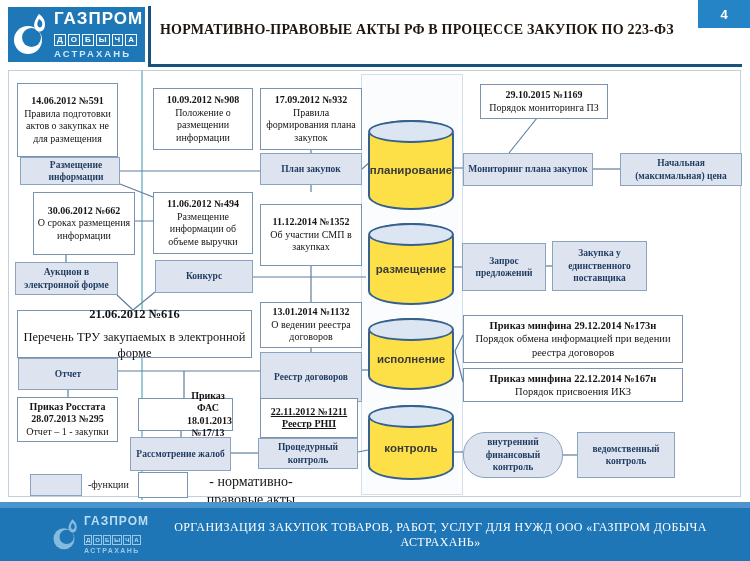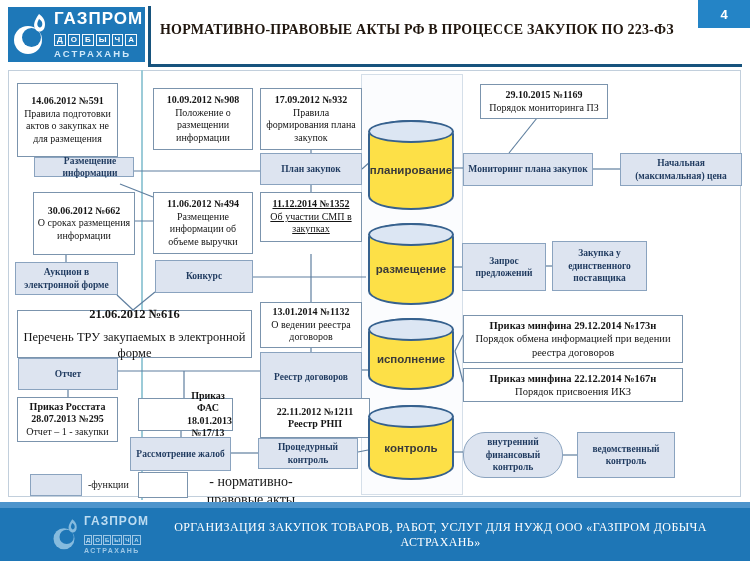--- a/index.html
+++ b/index.html
@@ -118,21 +118,21 @@
   <line x1="231" y1="453" x2="258" y2="453"></line>
   <line x1="358" y1="452" x2="368" y2="450"></line>
   <line x1="453" y1="452" x2="463" y2="452"></line>
   <line x1="563" y1="455" x2="577" y2="455"></line>
 </svg>
 
 <div class="abs act" style="left:17px;top:83px;width:101px;height:74px;">
   <div class="act-head">14.06.2012 №591</div>
   <div class="act-body">Правила подготовки актов о закупках не для размещения</div>
 </div>
-<div class="abs fn" style="left:34px;top:157px;width:100px;height:20px;padding-left:15px;">Размещение информации</div>
+<div class="abs fn" style="left:20px;top:157px;width:100px;height:28px;padding-left:15px;">Размещение информации</div>
 <div class="abs act" style="left:33px;top:192px;width:102px;height:63px;">
   <div class="act-head">30.06.2012 №662</div>
   <div class="act-body">О  сроках размещения информации</div>
 </div>
 <div class="abs fn" style="left:15px;top:262px;width:103px;height:33px;">Аукцион в электронной форме</div>
 <div class="abs act act--lg" style="left:17px;top:310px;width:235px;height:48px;gap:8px;">
   <div class="act-head">21.06.2012 №616</div>
   <div class="act-body">Перечень ТРУ закупаемых в электронной форме</div>
 </div>
 <div class="abs fn" style="left:18px;top:358px;width:100px;height:32px;">Отчет</div>
@@ -147,31 +147,31 @@
 </div>
 <div class="abs act" style="left:260px;top:88px;width:102px;height:62px;">
   <div class="act-head">17.09.2012 №932</div>
   <div class="act-body">Правила формирования плана закупок</div>
 </div>
 <div class="abs fn" style="left:260px;top:153px;width:102px;height:32px;">План закупок</div>
 <div class="abs act" style="left:153px;top:192px;width:100px;height:62px;">
   <div class="act-head">11.06.2012 №494</div>
   <div class="act-body">Размещение информации об объеме выручки</div>
 </div>
-<div class="abs act" style="left:260px;top:192px;width:102px;height:50px;text-decoration:underline;">
+<div class="abs act" style="left:260px;top:204px;width:102px;height:62px;">
   <div class="act-head">11.12.2014 №1352</div>
   <div class="act-body">Об участии СМП в закупках</div>
 </div>
 <div class="abs fn" style="left:155px;top:260px;width:98px;height:33px;">Конкурс</div>
 <div class="abs act" style="left:260px;top:302px;width:102px;height:46px;">
   <div class="act-head">13.01.2014 №1132</div>
   <div class="act-body">О ведении реестра договоров</div>
 </div>
 <div class="abs fn" style="left:260px;top:352px;width:102px;height:50px;">Реестр договоров</div>
-<div class="abs act" style="left:260px;top:398px;width:110px;height:40px;">
+<div class="abs act" style="left:260px;top:398px;width:98px;height:40px;text-decoration:underline;">
   <div class="act-head">22.11.2012 №1211 Реестр РНП</div>
 </div>
 <div class="abs fn" style="left:258px;top:438px;width:100px;height:31px;">Процедурный контроль</div>
 <div class="abs act" style="left:138px;top:398px;width:95px;height:33px;padding-left:48px;">
   <div class="act-head">Приказ ФАС 18.01.2013 №17/13</div>
 </div>
 <div class="abs fn" style="left:130px;top:437px;width:101px;height:34px;">Рассмотрение жалоб</div>
 
 <div class="abs cyl" style="left:368px;top:120px;width:86px;height:90px;">
   <span class="cyl-label">планирование</span>

